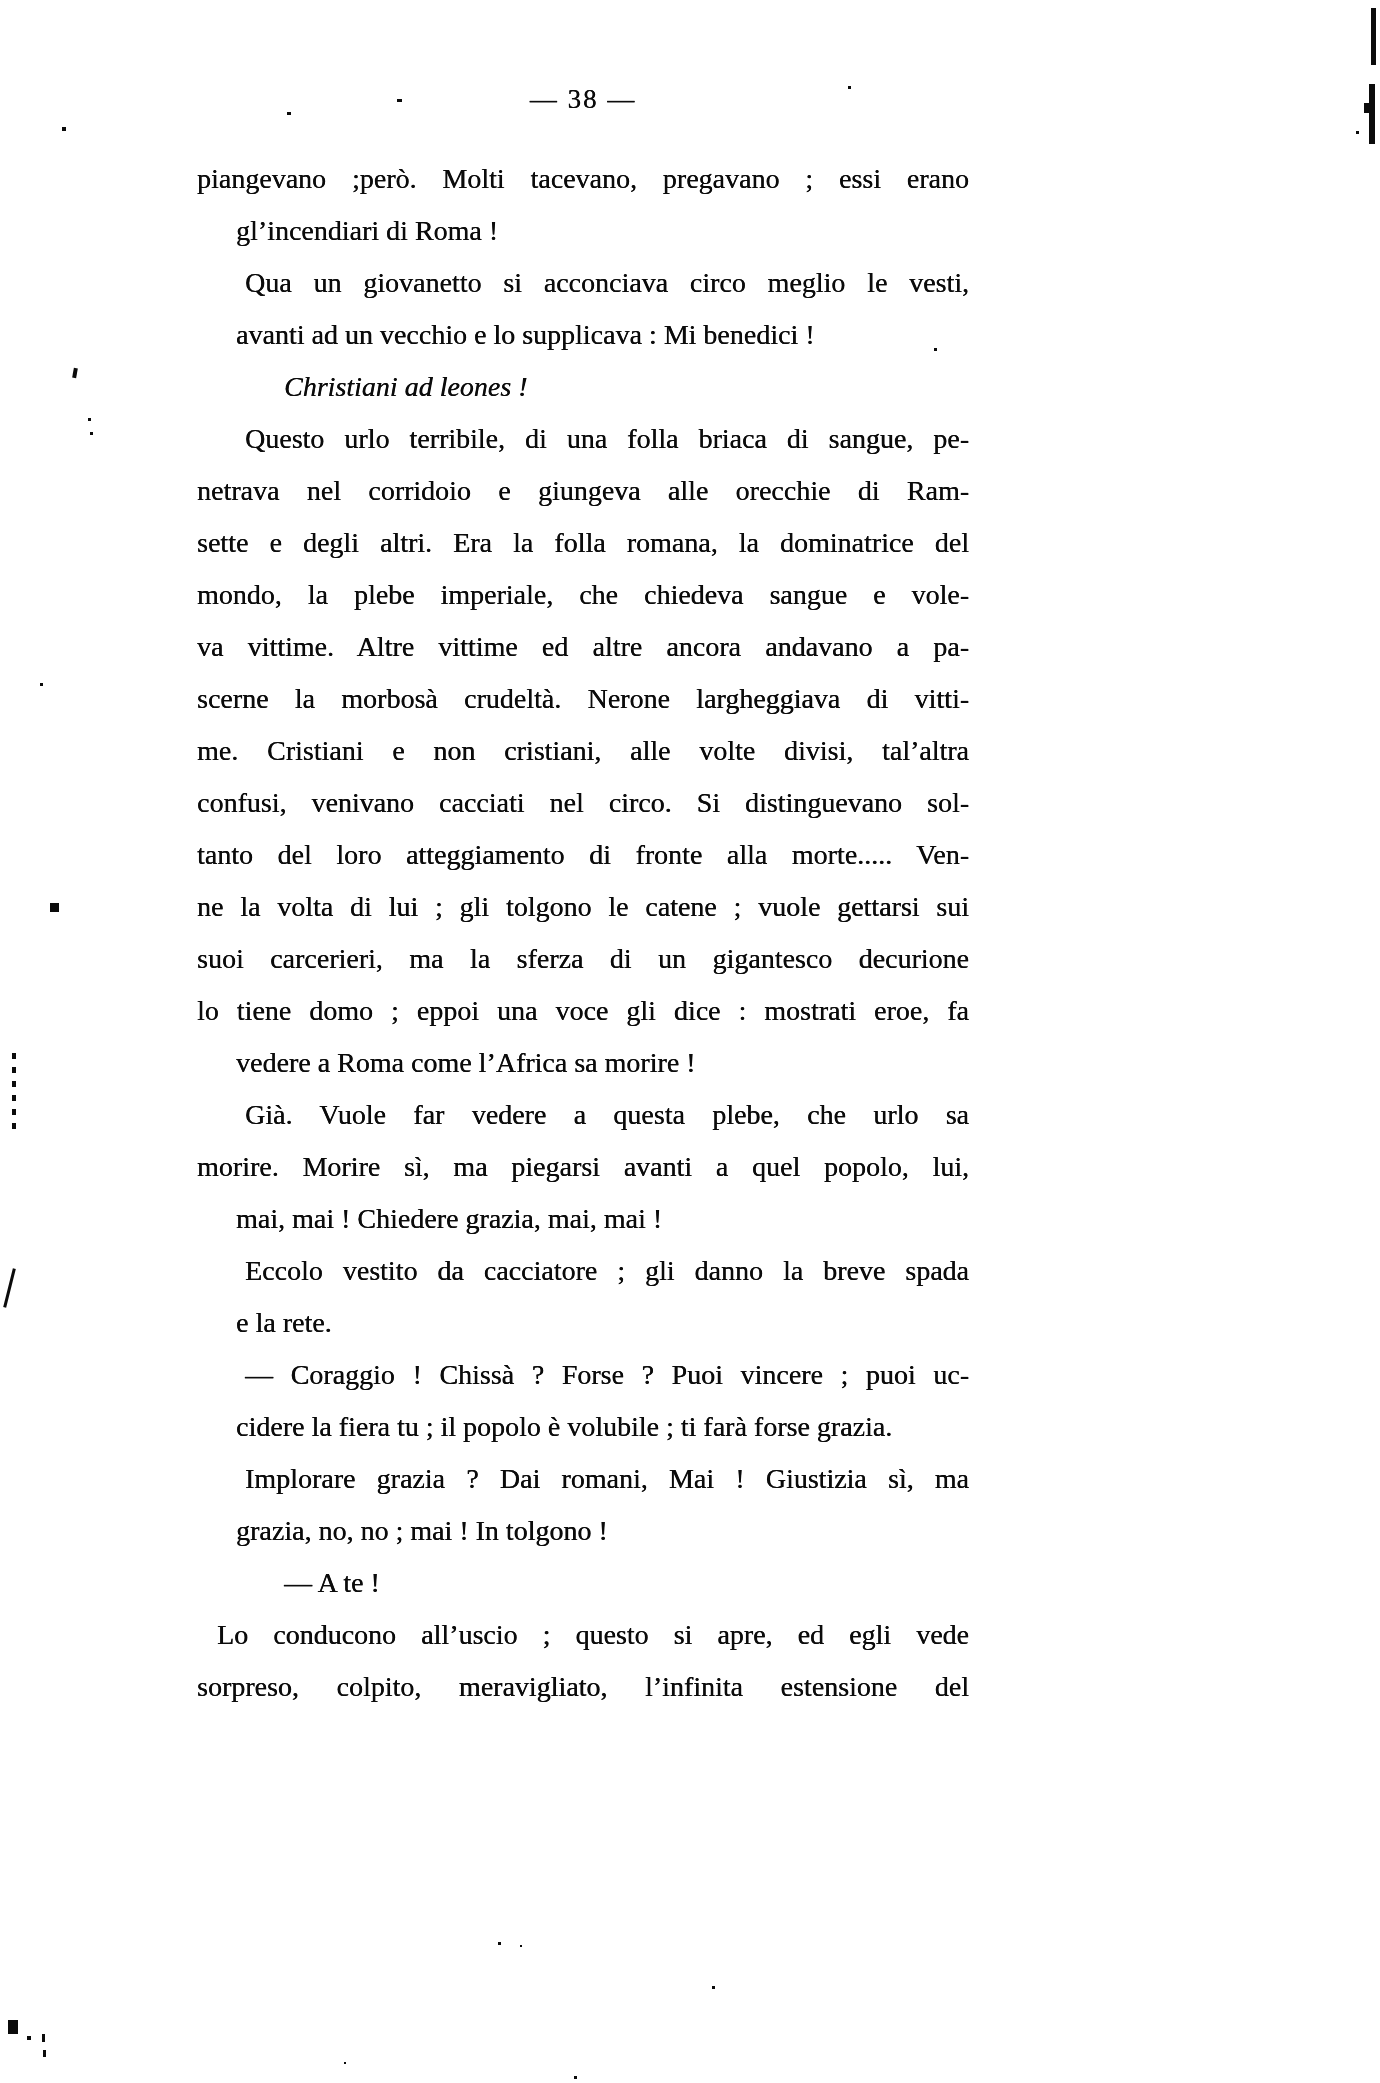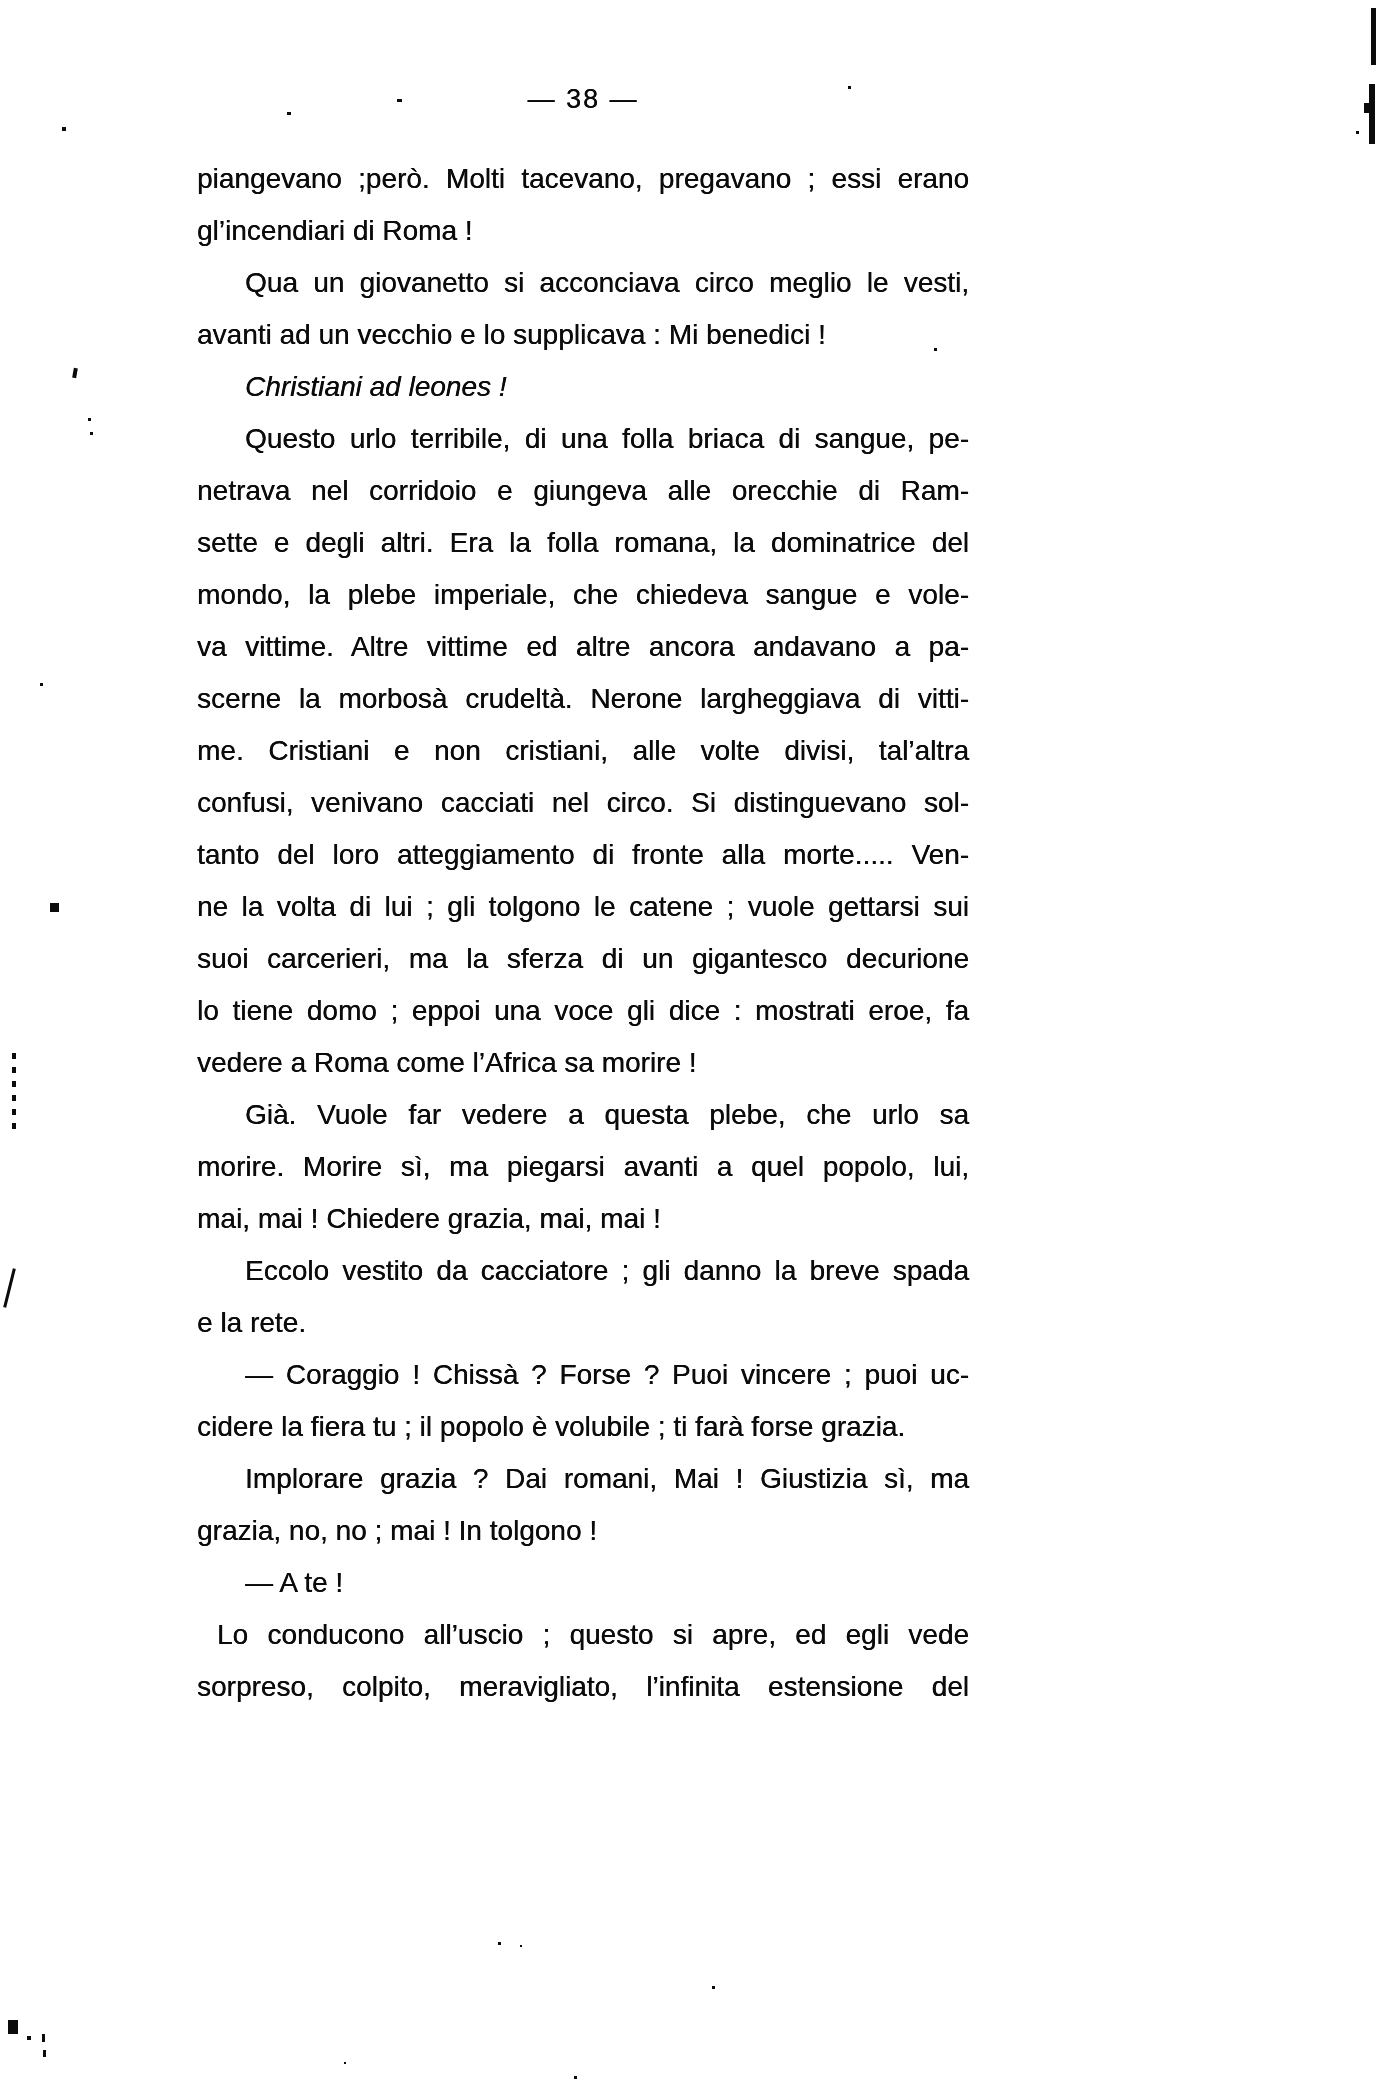--- a/index.html
+++ b/index.html
@@ -1,20 +1,20 @@
 <!DOCTYPE html>
 <html><head>
 <meta charset="utf-8">
 <style>
   html,body{margin:0;padding:0;background:#e8e8e8;}
   .page{
     position:relative;
     width:1380px;height:2083px;
     background:#ffffff;
-    font-family:Liberation Sans, sans-serif;
+    font-family:Liberation Serif, serif;
     color:#0b0b0b;
     overflow:hidden;
   }
   .page-number{
     position:absolute;
     top:84px;left:197px;width:772px;
     text-align:center;
     font-size:27px;
     letter-spacing:2px;
     text-shadow:0.3px 0 0 currentColor;
@@ -24,21 +24,21 @@
     top:153px;left:197px;width:772px;
     font-size:28px;
     line-height:52px;
     text-shadow:0.3px 0 0 currentColor;
   }
   .line{
     text-align:justify;
     text-align-last:justify;
     white-space:normal;
   }
-  .line.last{text-align-last:left;}
+  .line.last{text-align-last:left;margin-left:39px;}
   .line.ind1{text-indent:48px;}
   .line.ind2{text-indent:20px;}
   .line.it{font-style:italic;}
   
   .speck{position:absolute;background:#0b0b0b;}
   .dotted-col{
     position:absolute;left:12px;top:1053px;width:4px;height:80px;
     background:repeating-linear-gradient(180deg,#0b0b0b 0 6px,transparent 6px 14px);
   }
   .slash-mark{

